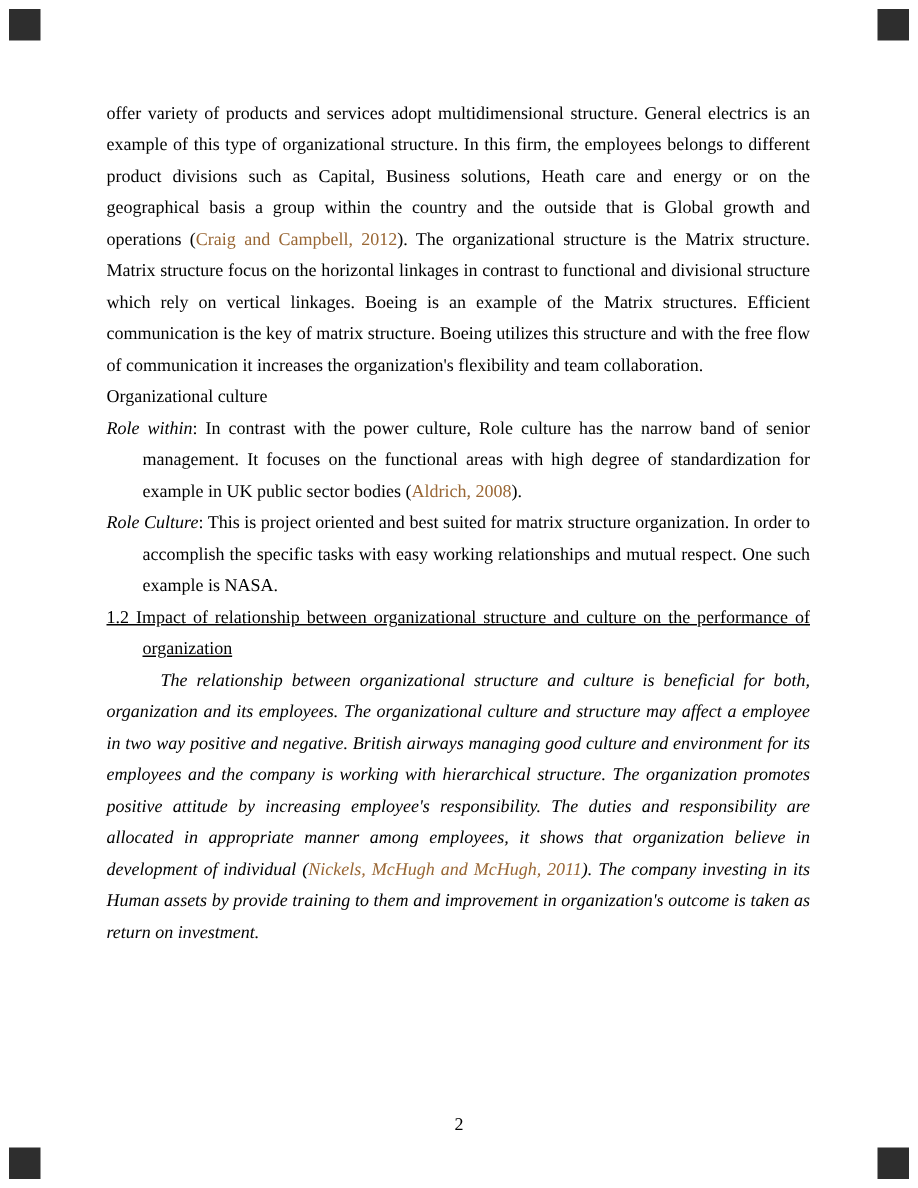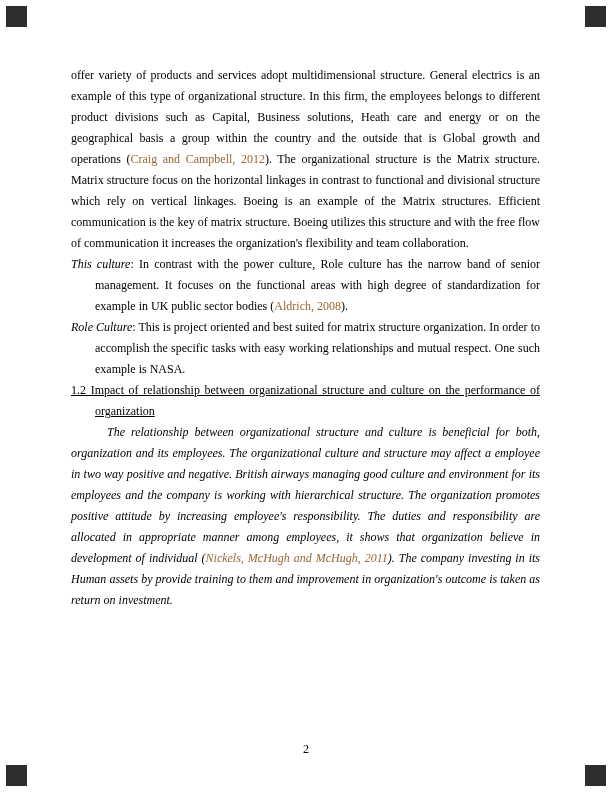--- a/index.html
+++ b/index.html
@@ -69,20 +69,21 @@
 <body>
 
 <div class="page">
   <div class="corner tl"></div>
   <div class="corner tr"></div>
   <div class="corner bl"></div>
   <div class="corner br"></div>
 
   <div class="content">
       <p class="block body"><span>offer variety of products and services adopt multidimensional structure. General electrics is an example of this type of organizational structure. In this firm, the employees belongs to different product divisions such as Capital, Business solutions, Heath care and energy or on the geographical basis a group within the country and the outside that is Global growth and operations (</span><span class="citation">Craig and Campbell, 2012</span><span>). The organizational structure is the Matrix structure. Matrix structure focus on the horizontal linkages in contrast to functional and divisional structure which rely on vertical linkages. Boeing is an example of the Matrix structures. Efficient communication is the key of matrix structure. Boeing utilizes this structure and with the free flow of communication it increases the organization's flexibility and team collaboration.</span></p>
-      <p class="block hanging"><span class="italic">This culture</span><span>: In contrast with the power culture, Role culture has the narrow band of senior management. It focuses on the functional areas with high degree of standardization for example in UK public sector bodies (</span><span class="citation">Aldrich, 2008</span><span>).</span></p>
+      <p class="block body"><span>Organizational culture</span></p>
+      <p class="block hanging"><span class="italic">Role within</span><span>: In contrast with the power culture, Role culture has the narrow band of senior management. It focuses on the functional areas with high degree of standardization for example in UK public sector bodies (</span><span class="citation">Aldrich, 2008</span><span>).</span></p>
       <p class="block hanging"><span class="italic">Role Culture</span><span>: This is project oriented and best suited for matrix structure organization. In order to accomplish the specific tasks with easy working relationships and mutual respect. One such example is NASA.</span></p>
       <p class="block heading"><span>1.2 Impact of relationship between organizational structure and culture on the performance of organization</span></p>
       <p class="block indent"><span>The relationship between organizational structure and culture is beneficial for both, organization and its employees. The organizational culture and structure may affect a employee in two way positive and negative. British airways managing good culture and environment for its employees and the company is working with hierarchical structure. The organization promotes positive attitude by increasing employee's responsibility. The duties and responsibility are allocated in appropriate manner among employees, it shows that organization believe in development of individual (</span><span class="citation">Nickels, McHugh and McHugh, 2011</span><span>). The company investing in its Human assets by provide training to them and improvement in organization's outcome is taken as return on investment.</span></p>
     </div>
 
   <div class="page-number">2</div>
 </div>
 
 </body></html>

